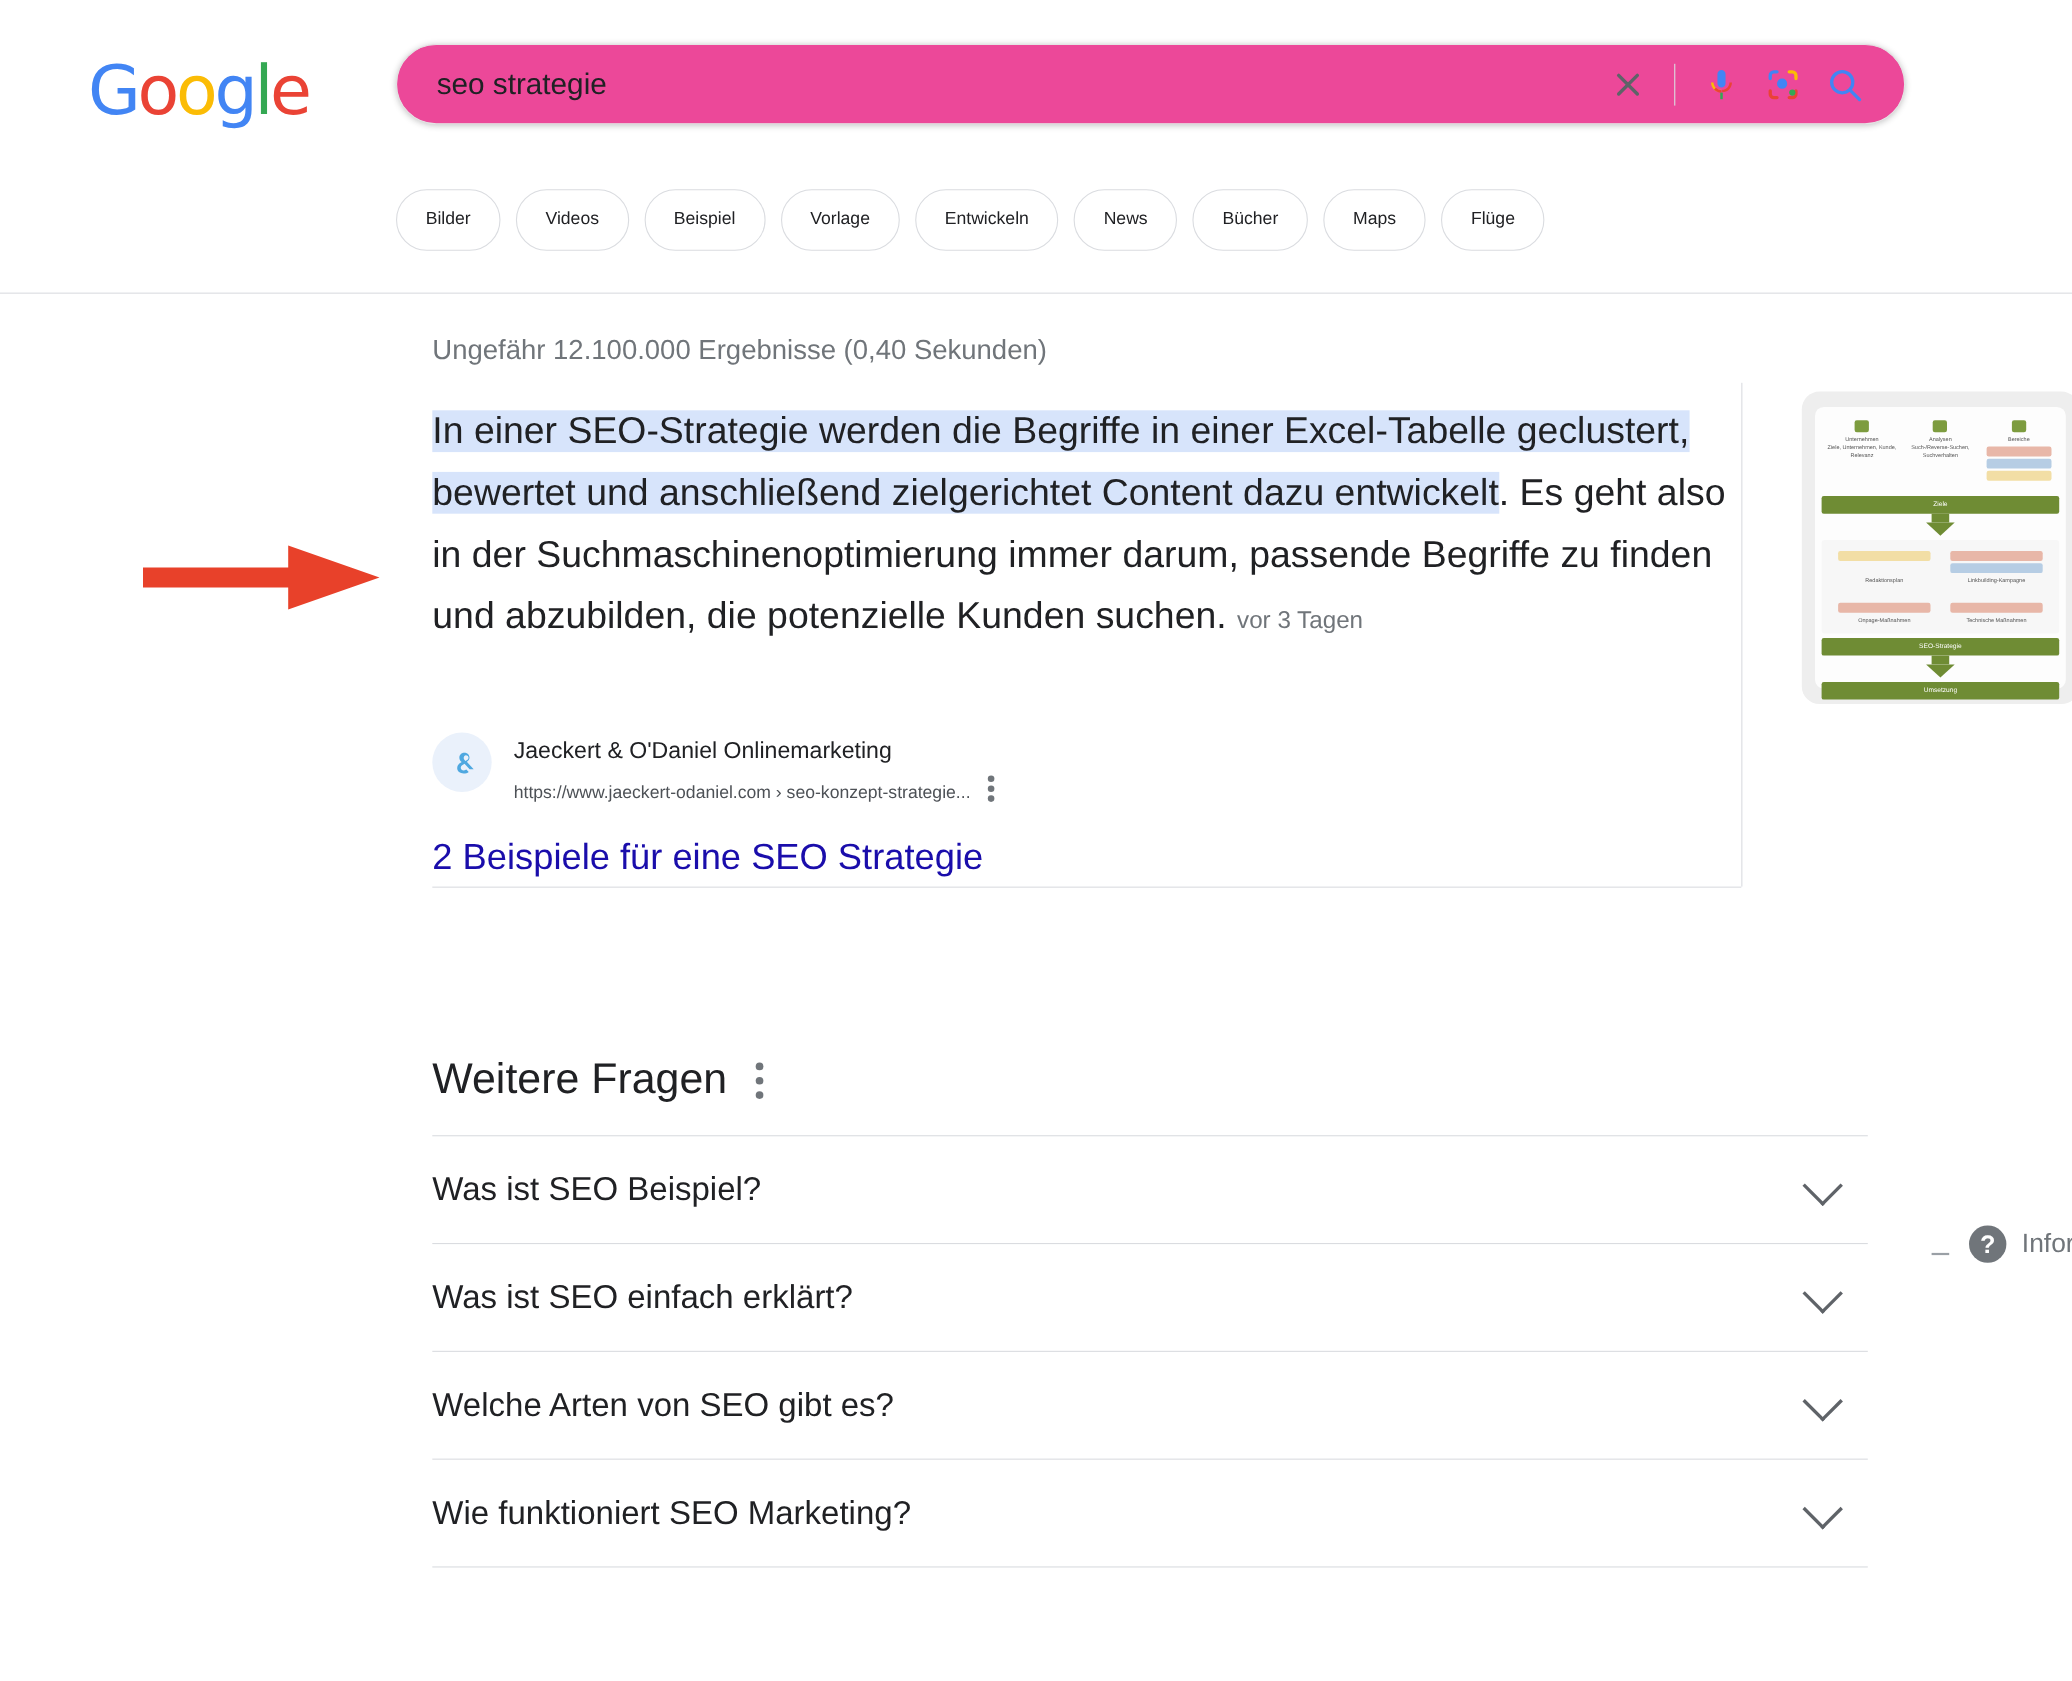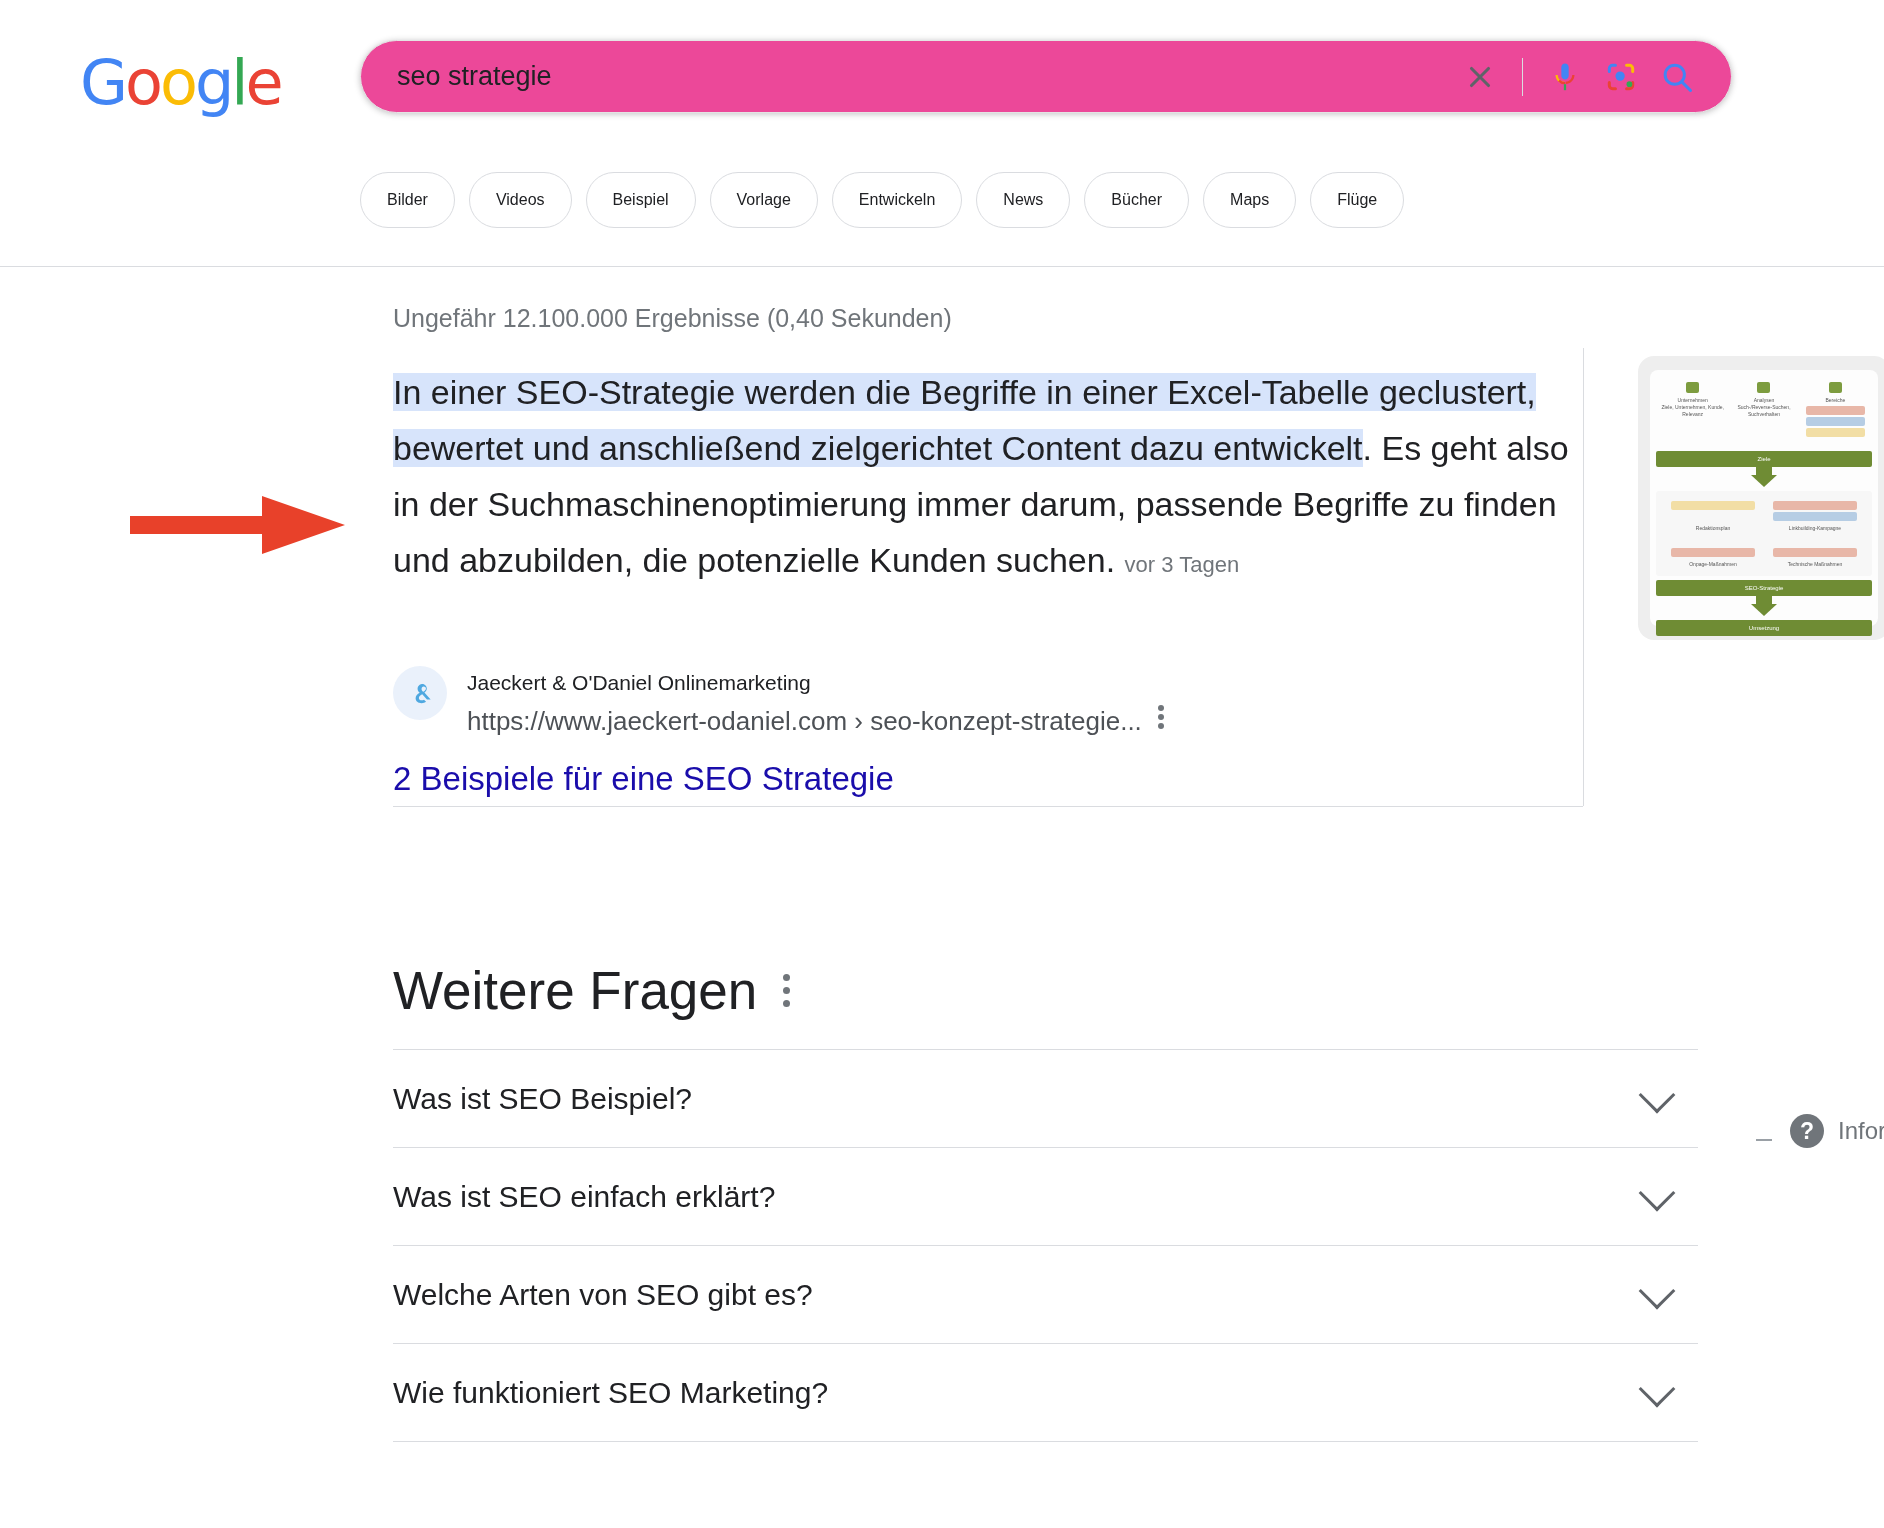--- a/index.html
+++ b/index.html
@@ -123,21 +123,21 @@
 
   
   .source-block { position: absolute; left: 393px; top: 398px; width: 1190px; }
   .src-row { display:flex; align-items:flex-start; }
   .favicon {
     width: 54px; height: 54px; border-radius: 50%;
     background: #eaf1fb; display:flex; align-items:center; justify-content:center;
     margin-right: 20px; flex-shrink: 0;
   }
   .src-name { font-size: 21px; color: #202124; line-height: 34px; }
-  .src-url { font-size: 26px; color: #4d5156; line-height: 34px; margin-top: 4px; }
+  .src-url { font-size: 16px; color: #4d5156; line-height: 34px; margin-top: 4px; }
   .kebab { margin-left: 16px; cursor: pointer; display:flex; align-items:center; padding-top: 36px; }
   .kebab i { display:block; width:6px; height:6px; border-radius:50%; background:#70757a; margin:3px 0; }
   .result-title {
     font-size: 33px; color: #1a0dab; margin-top: 22px; cursor: pointer;
   }
 
   .snippet-rule {
     position:absolute; left:393px; top:538px; width:1190px; height:1px; background:#dadce0;
   }
   .vrule {
@@ -152,21 +152,21 @@
     width: 34px; height: 34px; border-radius: 50%;
     background:#70757a; color:#fff; font-size:23px;
     display:flex; align-items:center; justify-content:center;
     font-weight:700;
   }
   .info-txt { font-size:24px; color:#70757a; white-space:nowrap; }
 
   
   .paa { position: absolute; left: 393px; top: 692px; width: 1305px; }
   .paa-head { display:flex; align-items:center; gap: 26px; }
-  .paa-title { font-size: 53px; color: #202124; }
+  .paa-title { font-size: 39px; color: #202124; }
   .paa-kebab { display:flex; flex-direction:column; cursor:pointer; }
   .paa-kebab i { display:block; width:7px; height:7px; border-radius:50%; background:#70757a; margin:3px 0; }
   .paa-list { margin-top: 28px; }
   .paa-item {
     border-top: 1px solid #dadce0;
     height: 98px; display:flex; align-items:center; justify-content:space-between;
     cursor:pointer;
     gap:39px;
   }
   .paa-item:first-child { border-top: 1px solid #dadce0; }

